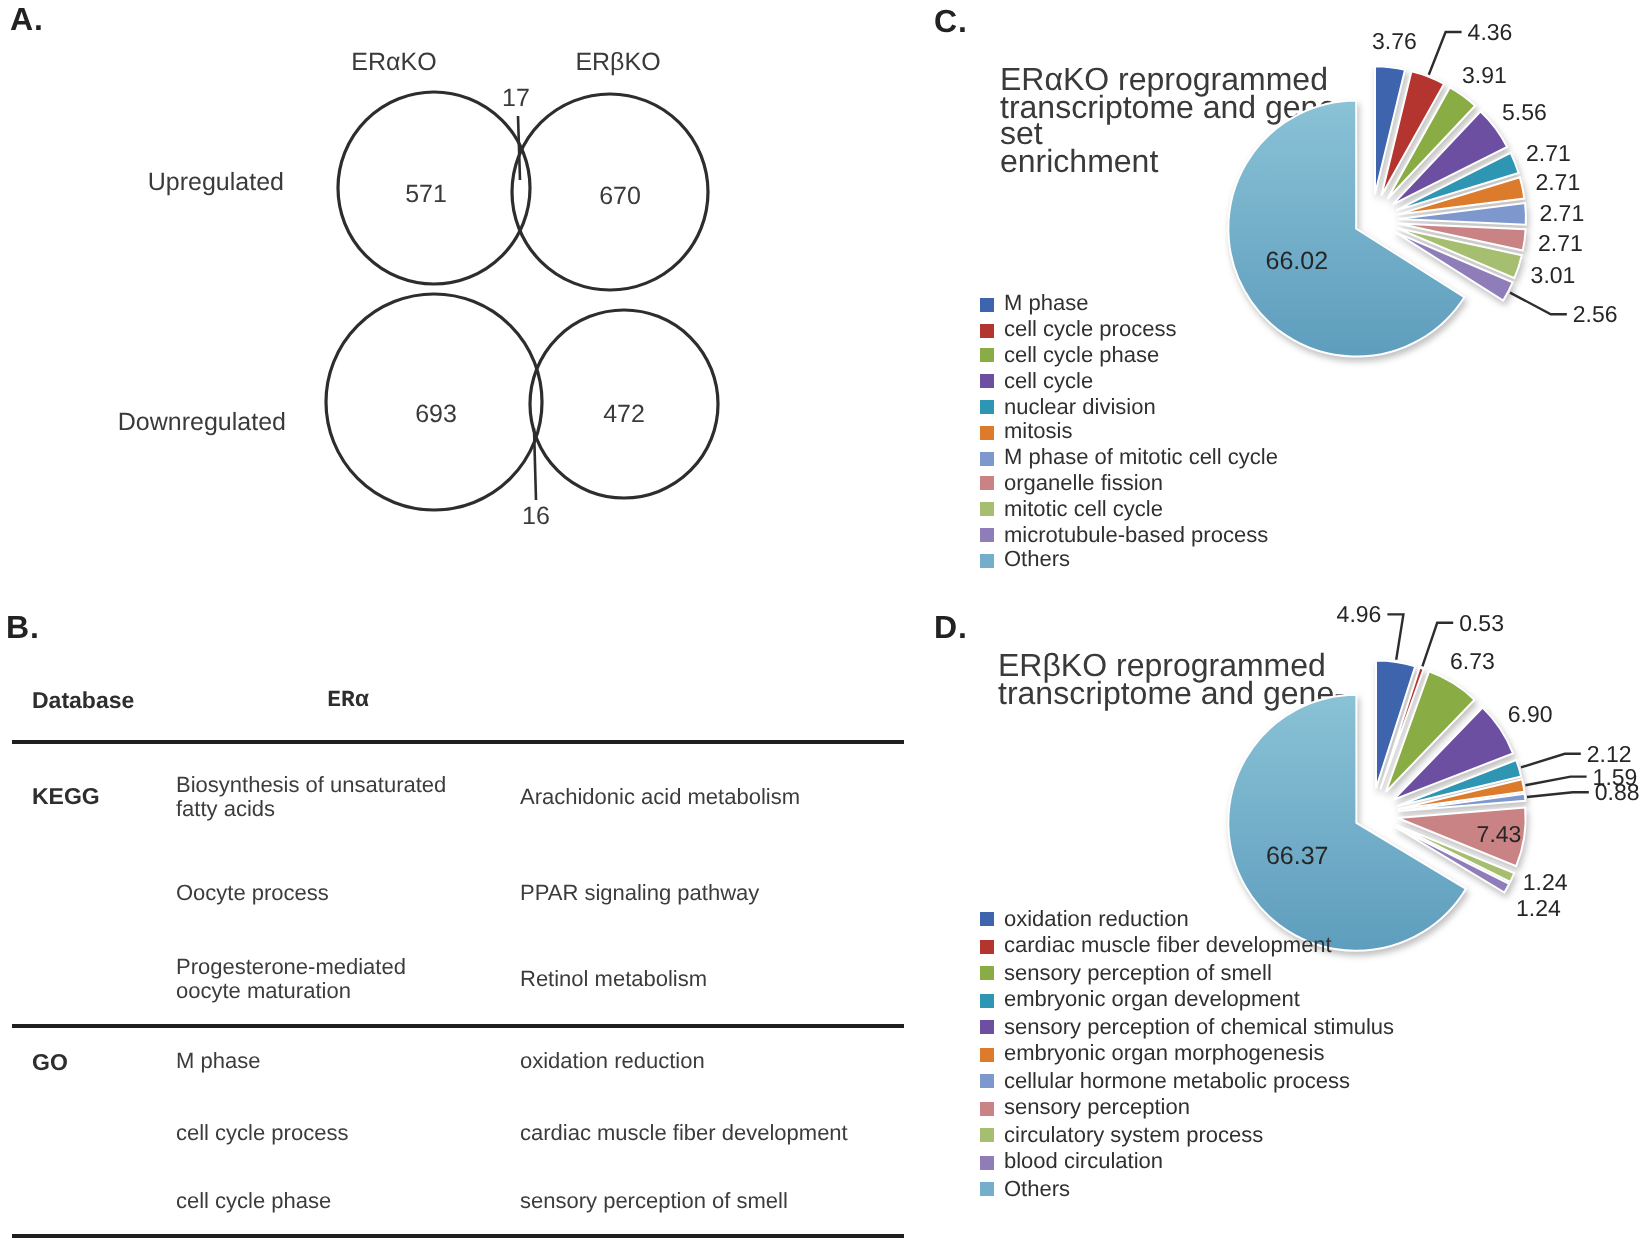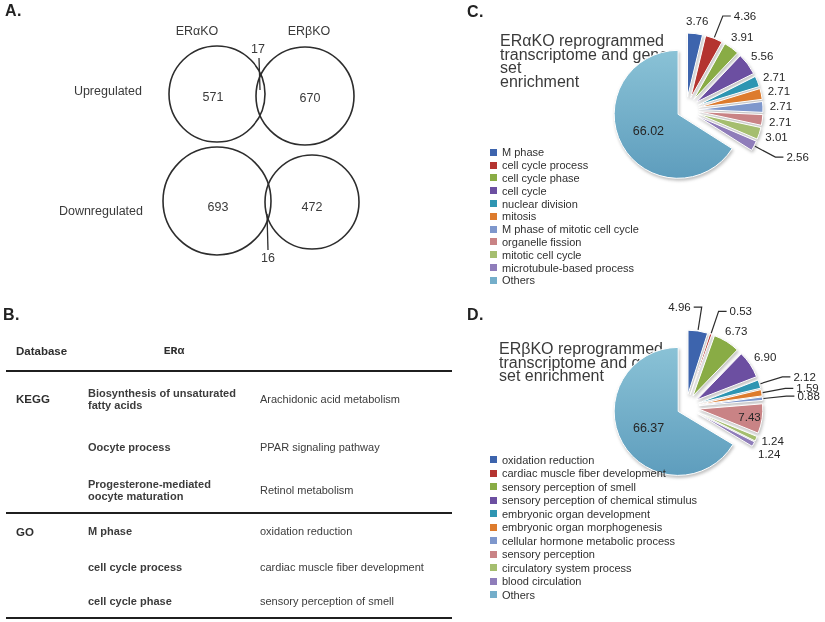--- a/index.html
+++ b/index.html
@@ -17,21 +17,21 @@
   .t-head{display:grid;grid-template-columns:82px 172px 192px;height:64px;align-items:end;
           padding-bottom:13px;box-sizing:border-box;font-weight:bold;font-size:11.5px;color:#2e2e2e;}
   .t-head .h1{padding-left:10px;}
   .t-head .hc{text-align:center;font-family:Liberation Mono, monospace;}
   .rule{border:none;border-top:2px solid #1f1f1f;margin:0;}
   .t-sect{display:grid;grid-template-columns:82px 172px 192px;}
   .t-db{grid-column:1;grid-row:1;font-weight:bold;font-size:11.5px;color:#2e2e2e;
         padding-left:10px;align-self:center;}
   .t-cell{align-self:center;padding-right:8px;line-height:12.5px;white-space:pre-line;}
   .rr1{grid-row:1;} .rr2{grid-row:2;} .rr3{grid-row:3;}
-  .cc2{grid-column:2;font-weight:bold;} .cc3{grid-column:3;}
+  .cc2{grid-column:2;} .cc3{grid-column:3;}
   .s-kegg{grid-template-rows:54px 42px 44px;}
   .s-go{grid-template-rows:35px 37px 31px;}
   
   .chart-title{position:absolute;font-size:16px;line-height:13.5px;color:#3a3a3a;}
   svg.pie{position:absolute;overflow:visible;}
   svg.pie .slices{filter:drop-shadow(1.5px 2.5px 1.5px rgba(90,90,90,.38));}
   svg.pie text.pv{font-size:11.5px;fill:#262626;font-family:"Liberation Sans","DejaVu Sans",sans-serif;}
   svg.pie text.pv-big{font-size:12.5px;}
   svg.pie polyline.leader{fill:none;stroke:#2d2d2d;stroke-width:1.2;}
   .legend{position:absolute;font-size:11px;color:#303030;}
@@ -183,24 +183,23 @@
         <span class="sw" style="background: rgb(143, 125, 186);"></span>
         <span>microtubule-based process</span>
       </div>
       <div class="li">
         <span class="sw" style="background: rgb(116, 174, 202);"></span>
         <span>Others</span>
       </div>
     </div>
 
   <div class="plabel" style="left:467px;top:306px;">D.</div>
-  <div class="chart-title" style="left:499px;top:342px;width:180px;">
+  <div class="chart-title" style="left:499px;top:327px;width:180px;">
     <div>ERβKO reprogrammed</div>
     <div>transcriptome and gene-</div>
-    <div>set enrichment</div>
   </div>
   <svg class="pie" id="pie-d" style="left:540px;top:290px;" width="285" height="230">
       <defs>
         <linearGradient id="pie-d-grad" x1="0" y1="0" x2="0" y2="1">
           <stop offset="0%" stop-color="#8AC2D6"></stop>
           <stop offset="100%" stop-color="#5E9DBD"></stop>
         </linearGradient>
       </defs>
       <g class="slices">
         <path d="M 148.0 104.2 L 148.0 40.2 A 64 64 0 0 1 167.6 43.2 Z" fill="#3D64AD" stroke="#fff" stroke-width="1"></path>
@@ -241,28 +240,28 @@
       </div>
       <div class="li">
         <span class="sw" style="background: rgb(180, 52, 48);"></span>
         <span>cardiac muscle fiber development</span>
       </div>
       <div class="li">
         <span class="sw" style="background: rgb(137, 172, 69);"></span>
         <span>sensory perception of smell</span>
       </div>
       <div class="li">
+        <span class="sw" style="background: rgb(46, 149, 178);"></span>
+        <span>embryonic organ development</span>
+      </div>
+      <div class="li">
         <span class="sw" style="background: rgb(108, 79, 161);"></span>
         <span>sensory perception of chemical stimulus</span>
       </div>
       <div class="li">
-        <span class="sw" style="background: rgb(46, 149, 178);"></span>
-        <span>embryonic organ development</span>
-      </div>
-      <div class="li">
         <span class="sw" style="background: rgb(221, 123, 45);"></span>
         <span>embryonic organ morphogenesis</span>
       </div>
       <div class="li">
         <span class="sw" style="background: rgb(126, 151, 204);"></span>
         <span>cellular hormone metabolic process</span>
       </div>
       <div class="li">
         <span class="sw" style="background: rgb(201, 131, 133);"></span>
         <span>sensory perception</span>

